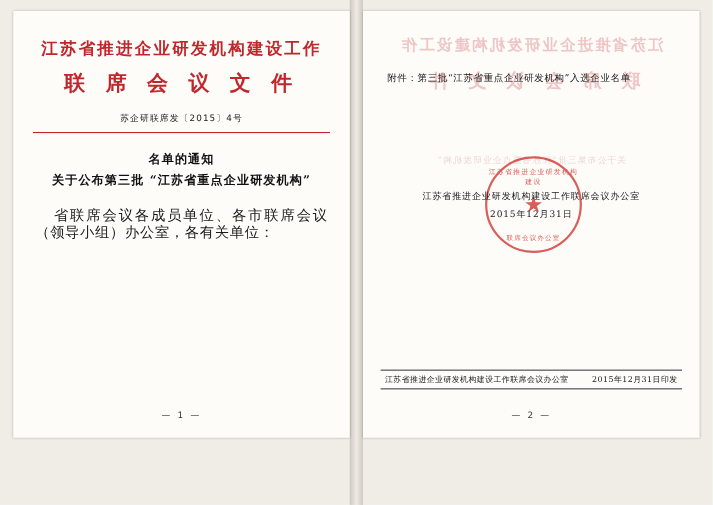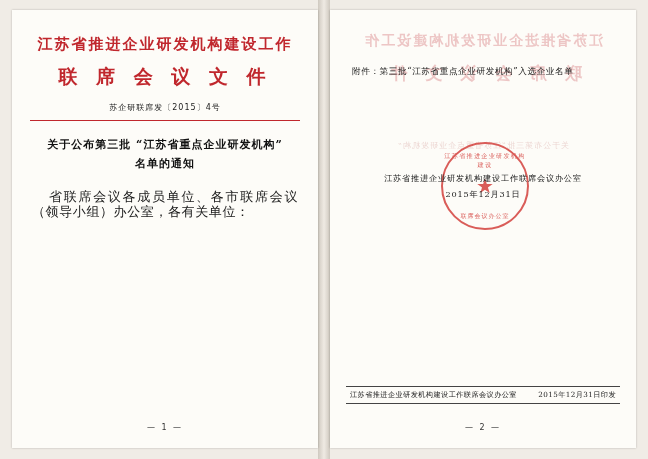--- a/index.html
+++ b/index.html
@@ -18,21 +18,21 @@
     width: 648px;
     height: 459px;
     background: #f0ece6;
     box-sizing: border-box;
   }
   
   .page {
     position: absolute;
     top: 10px;
     width: 306px;
-    height: 438px;
+    height: 388px;
     background: #fdfcf8;
     box-shadow: 0 0 2px rgba(0,0,0,0.25);
     box-sizing: border-box;
     overflow: hidden;
   }
   .page-left { left: 12px; }
   .page-right { left: 330px; }
 
   .gutter {
     position: absolute;
@@ -223,22 +223,22 @@
 
   <div class="page page-left">
 
     <div class="doc-head doc-title-1">江苏省推进企业研发机构建设工作</div>
     <div class="doc-head doc-title-2">联 席 会 议 文 件</div>
 
     <div class="doc-number">苏企研联席发〔2015〕4号</div>
     <div class="red-rule"></div>
 
     <div class="subject">
+      <div>名单的通知</div>
       <div>关于公布第三批 “江苏省重点企业研发机构”</div>
-      <div>名单的通知</div>
     </div>
 
     <div class="body-text">
       <p>省联席会议各成员单位、各市联席会议（领导小组）办公室，各有关单位：</p>
     </div>
 
     <div class="page-num">— 1 —</div>
   </div>
 
   <div class="page page-right">

